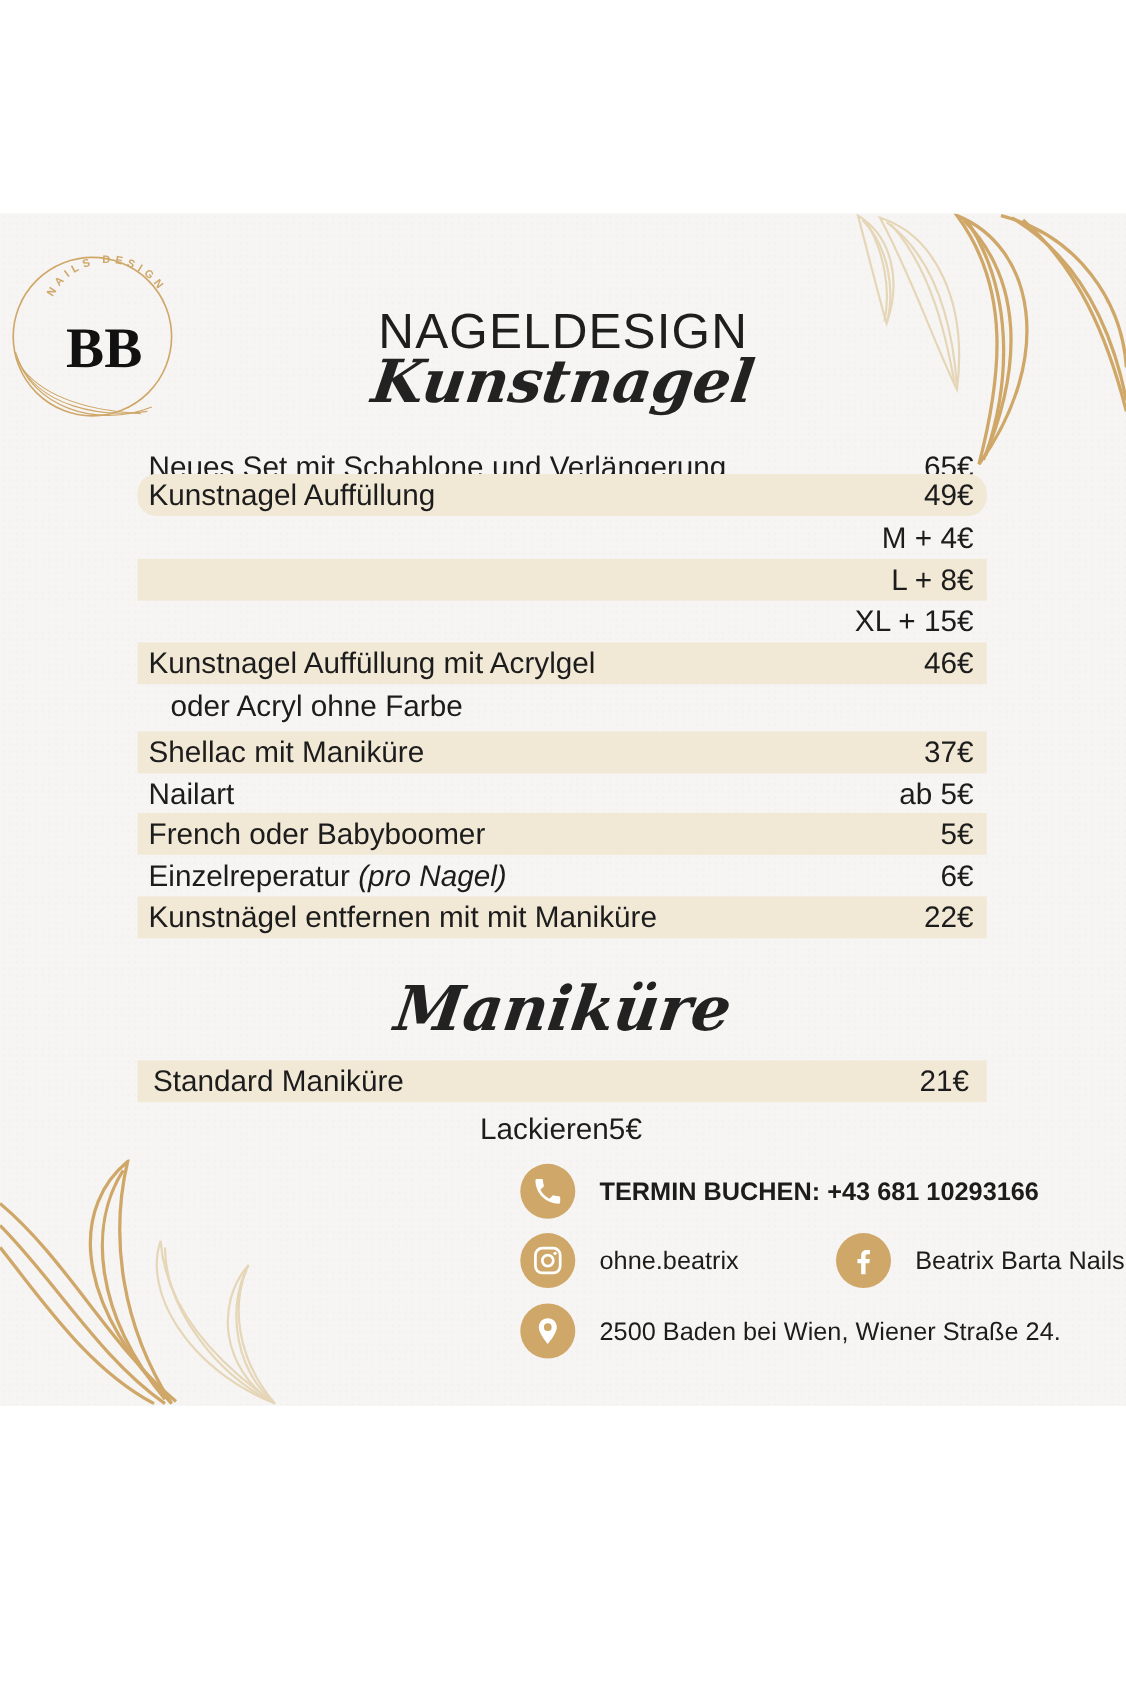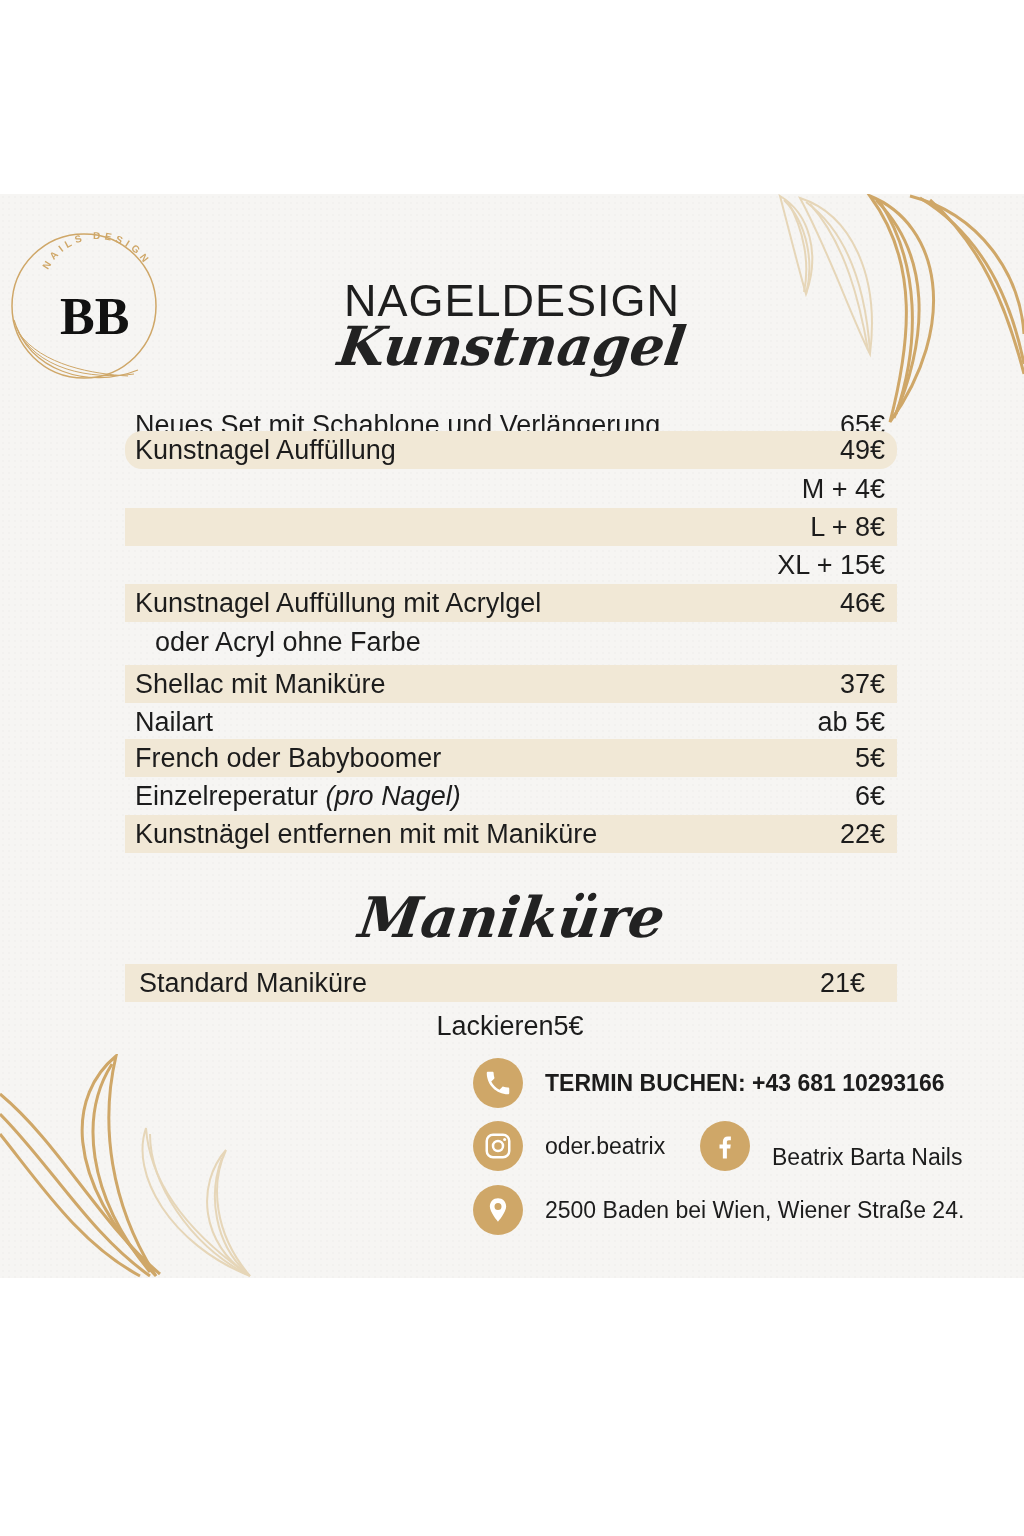--- a/index.html
+++ b/index.html
@@ -127,21 +127,21 @@
     <span class="label"><span>Einzelreperatur</span> <em>(pro Nagel)</em></span>
     <span class="price">6€</span>
   </div>
   <div class="row band" style="top:621px;">
     <span class="label">Kunstnägel entfernen mit mit Maniküre</span>
     <span class="price">22€</span>
   </div>
 
   <div class="script script2">Maniküre</div>
 
-  <div class="row band" style="top:770px; padding-left:14px; padding-right:32px;">
+  <div class="row band" style="top:770px; padding-left:14px; padding-right:16px;">
     <span class="label">Standard Maniküre</span>
     <span class="price">21€</span>
   </div>
   <div class="row" style="top:813px; padding-left:14px; padding-right:16px;justify-content:center;">
     <span class="label">Lackieren</span>
     <span class="price">5€</span>
   </div>
 
   <div class="contact" style="left:473px; top:864px;">
     <div class="icircle">
@@ -153,24 +153,24 @@
   </div>
 
   <div class="contact" style="left:473px; top:927px;">
     <div class="icircle">
       <svg width="30" height="30" viewBox="0 0 24 24">
           <rect x="3" y="3" width="18" height="18" rx="5" fill="none" stroke="#fff" stroke-width="2"></rect>
           <circle cx="12" cy="12" r="4" fill="none" stroke="#fff" stroke-width="2"></circle>
           <circle cx="17.3" cy="6.7" r="1.2" fill="#fff"></circle>
         </svg>
     </div>
-    <span class="ctext">oder.beatrix</span>
+    <span class="ctext">ohne.beatrix</span>
   </div>
 
-  <div class="contact" style="left:700px; top:927px;align-items:flex-end;">
+  <div class="contact" style="left:760px; top:927px;">
     <div class="icircle">
       <svg width="30" height="30" viewBox="0 0 24 24">
           <path fill="#fff" d="M13.5 22v-8h2.7l.4-3.2h-3.1V8.8c0-.9.3-1.5 1.6-1.5h1.6V4.4c-.3 0-1.3-.1-2.4-.1-2.4 0-4 1.4-4 4.1v2.4H7.6V14h2.7v8h3.2z"></path>
         </svg>
     </div>
     <span class="ctext">Beatrix Barta Nails</span>
   </div>
 
   <div class="contact" style="left:473px; top:991px;">
     <div class="icircle">

